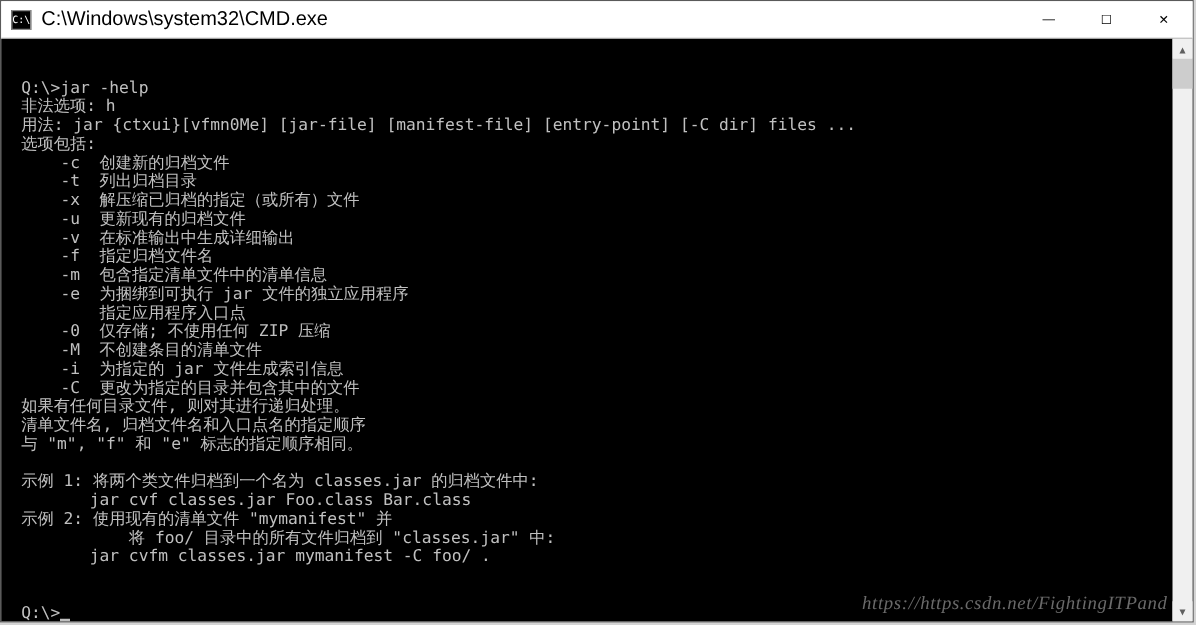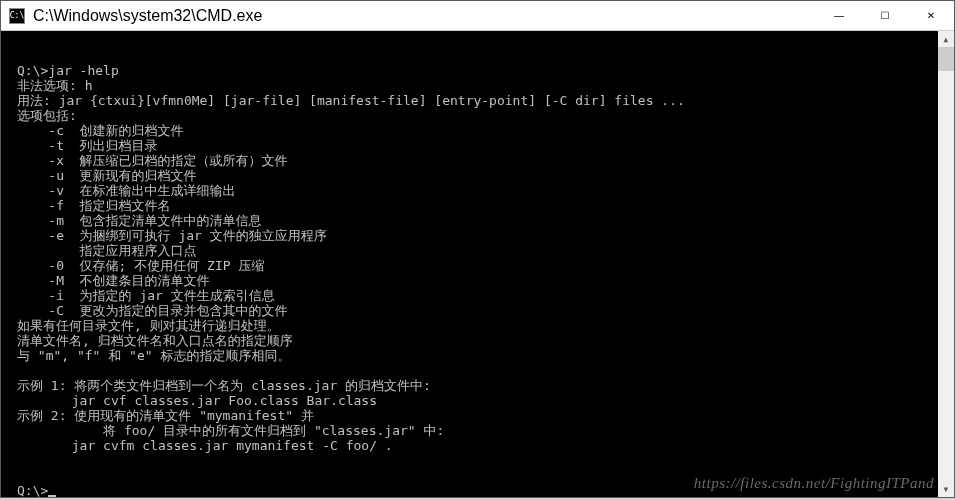--- a/index.html
+++ b/index.html
@@ -149,20 +149,20 @@
 与 "m", "f" 和 "e" 标志的指定顺序相同。
 
 示例 1: 将两个类文件归档到一个名为 classes.jar 的归档文件中:
        jar cvf classes.jar Foo.class Bar.class
 示例 2: 使用现有的清单文件 "mymanifest" 并
            将 foo/ 目录中的所有文件归档到 "classes.jar" 中:
        jar cvfm classes.jar mymanifest -C foo/ .
 
 
 Q:\&gt;<span class="cursor"></span></div>
-    <div class="watermark">https://files.csdn.net/FightingITPand</div>
+    <div class="watermark">https://https.csdn.net/FightingITPand</div>
   </div>
   <div class="scrollbar-track">
     <div class="scrollbar-arrow">▲</div>
     <div class="scrollbar-thumb"></div>
     <div class="scrollbar-arrow" style="position:absolute;bottom:0;">▼</div>
   </div>
 </div>
 
 </body></html>

